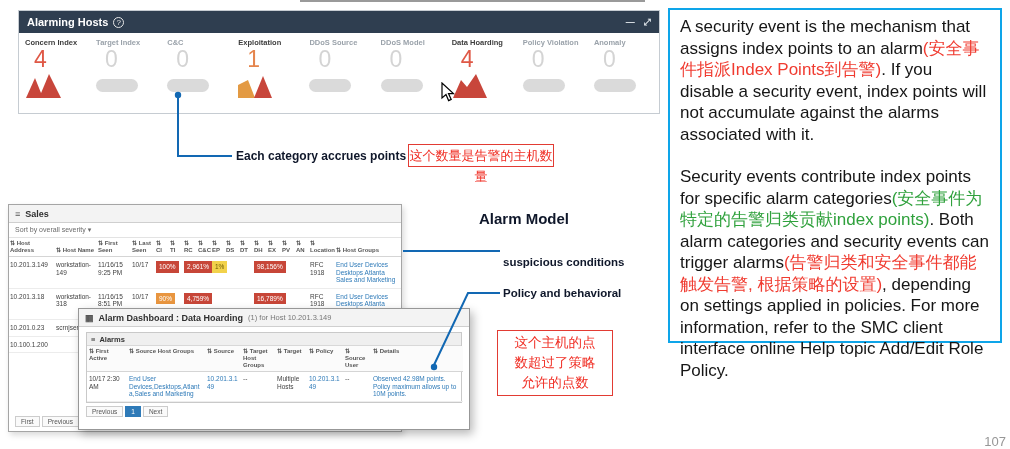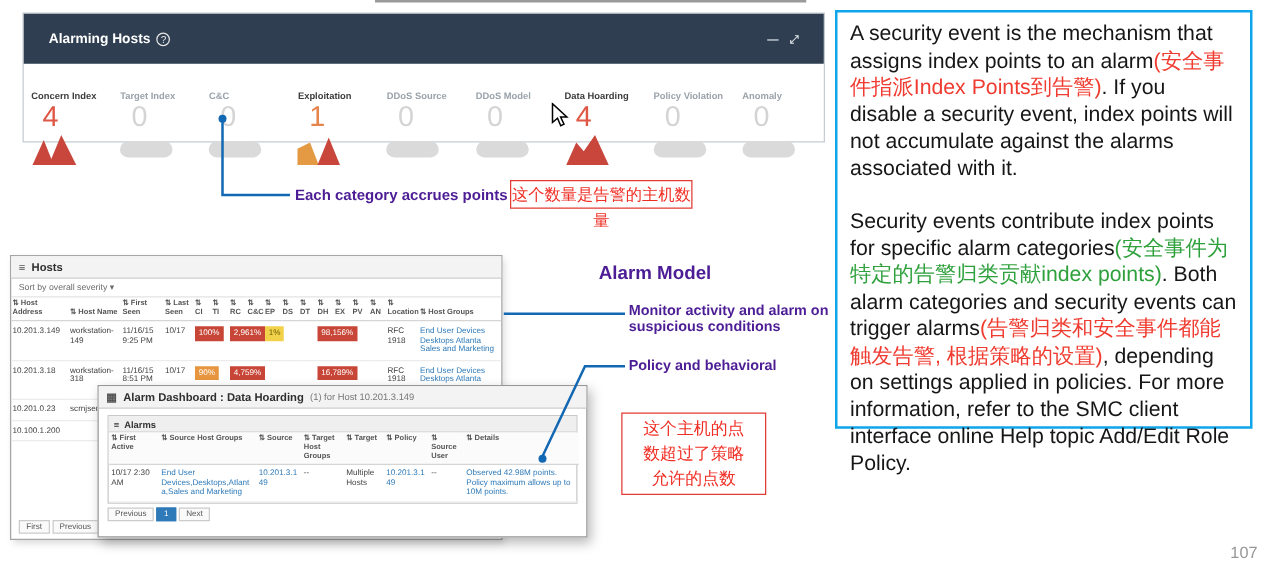--- a/index.html
+++ b/index.html
@@ -1,25 +1,25 @@
 <!DOCTYPE html>
 <html><head>
 <meta charset="utf-8">
 <style>
 html,body{margin:0;padding:0;}
 body{width:1010px;height:449px;position:relative;background:#fff;font-family:"Liberation Sans",sans-serif;overflow:hidden;}
 *{box-sizing:border-box;}
 
 
 .ah-panel{position:absolute;left:18px;top:10px;width:642px;height:104px;border:1px solid #c6ccd2;background:#fff;z-index:2;}
-.ah-header{height:40px;background:#2f3e50;color:#fff;display:flex;align-items:center;padding:0 20px;font-size:11px;font-weight:bold;}
+.ah-header{height:22px;background:#2f3e50;color:#fff;display:flex;align-items:center;padding:0 8px;font-size:11px;font-weight:bold;}
 .ah-help{width:11px;height:11px;border:1px solid #e8e8e8;border-radius:50%;font-size:8px;line-height:10px;text-align:center;margin-left:5px;font-weight:normal;color:#e8e8e8;}
 .ah-tools{margin-left:auto;display:flex;gap:9px;font-size:9px;color:#dfe5ea;}
 .ah-body{display:flex;height:80px;}
-.ah-col{flex:1;padding-top:21px;}
+.ah-col{flex:1;padding-top:5px;}
 .ah-label{font-size:7.5px;font-weight:bold;color:#3c3c3c;padding-left:6px;white-space:nowrap;}
 .ah-col.ok .ah-label{color:#9aa2aa;}
 .ah-value{font-size:23px;line-height:25px;padding-left:15px;color:#df5846;}
 .ah-col.ok .ah-value{color:#d4d4d4;}
 .ah-col.warn .ah-value{color:#e5854d;}
 .ah-chart{padding-left:5px;height:26px;}
 
 
 .win-titlebar{height:18px;background:#f3f3f3;border-bottom:1px solid #cfcfcf;display:flex;align-items:center;gap:5px;padding:0 6px;font-size:9px;font-weight:bold;color:#2f2f2f;}
 .win-titlebar .suffix{font-weight:normal;font-size:7.5px;color:#777;}
@@ -42,21 +42,21 @@
 
 .alarm-win{position:absolute;left:78px;top:308px;width:392px;height:122px;background:#fff;border:1px solid #979797;box-shadow:3px 4px 9px rgba(0,0,0,.28);z-index:3;}
 .alarm-inner{margin:5px 7px 3px 7px;border:1px solid #c9c9c9;}
 .alarms-bar{height:13px;background:#efefef;border-bottom:1px solid #d8d8d8;font-size:7.5px;font-weight:bold;color:#333;display:flex;align-items:center;gap:4px;padding:0 4px;}
 table.tiny2{border-collapse:collapse;table-layout:fixed;width:100%;font-size:6.5px;color:#3f3f3f;}
 table.tiny2 th{font-size:6px;font-weight:bold;color:#555;border-bottom:1px solid #d5d5d5;padding:2px 2px;text-align:left;vertical-align:top;line-height:7px;background:#fbfbfb;}
 table.tiny2 td{padding:3px 2px;vertical-align:top;line-height:7.5px;word-break:break-word;border-bottom:1px solid #eee;}
 .a-pager{display:flex;gap:2px;margin:3px 7px;font-size:6.5px;color:#555;align-items:center;}
 
 
-.blue-callout{position:absolute;color:#4c1d95;font-weight:bold;z-index:6;}
+.blue-callout{position:absolute;color:#0f172a;font-weight:bold;z-index:6;}
 .accrues{left:236px;top:149px;font-size:12px;}
 .alarm-model{left:479px;top:210px;font-size:15px;}
 .monitor{left:503px;top:243px;font-size:11.5px;line-height:13px;}
 .policyb{left:503px;top:287px;font-size:11.5px;}
 .zh-box{position:absolute;border:1px solid #e23b33;color:#f02e24;background:#fff;text-align:center;z-index:6;}
 .zh1{left:408px;top:144px;width:146px;height:23px;font-size:13px;line-height:21px;}
 .zh2{left:497px;top:330px;width:116px;font-size:13.5px;line-height:20px;padding:2px 4px;}
 
 
 .info-panel{position:absolute;left:668px;top:8px;width:334px;height:335px;border:2px solid #0ea5e9;background:#fff;padding:6px 10px;font-size:17px;line-height:21.5px;color:#161616;}
@@ -150,21 +150,21 @@
         <div class="ah-chart"><svg width="46" height="26">
             <rect x="1" y="7" width="42" height="13" rx="6.5" fill="#dadada"></rect>
           </svg></div>
       </div>
     </div>
 </section>
 
 <section class="hosts-win">
   <header class="win-titlebar">
     <span class="w-icon">≡</span>
-    <span>Hosts</span>
+    <span>Sales</span>
   </header>
   <div class="hosts-sort">
     <span><span>Sort by overall severity</span> <span>▾</span></span>
   </div>
   <table class="tiny">
       <colgroup>
         <col style="width: 46px;">
         <col style="width: 42px;">
         <col style="width: 34px;">
         <col style="width: 24px;">
@@ -351,21 +351,21 @@
   <circle cx="434" cy="367" r="3.2" fill="#1268b3"></circle>
 </svg>
 
 <svg class="cursor-icon" width="16" height="20" viewBox="0 0 16 20">
   <path d="M2,1 L2,16 L6,12.6 L8.6,18.6 L11.2,17.4 L8.5,11.6 L13.5,11.6 Z" fill="#fff" stroke="#000" stroke-width="1.2"></path>
 </svg>
 
 <div class="blue-callout accrues">Each category accrues points</div>
 <div class="zh-box zh1">这个数量是告警的主机数量</div>
 <div class="blue-callout alarm-model">Alarm Model</div>
-<div class="blue-callout monitor"><span>Monitor activity and alarm on</span><br><span>suspicious conditions</span></div>
+<div class="blue-callout monitor"><br><span>suspicious conditions</span></div>
 <div class="blue-callout policyb">Policy and behavioral</div>
 <div class="zh-box zh2"><span>这个主机的点</span><br><span>数超过了策略</span><br><span>允许的点数</span></div>
 
 <aside class="info-panel">
   <p><span>A security event is the mechanism that assigns index points to an alarm</span><span class="seg-red">(安全事件指派Index Points到告警)</span><span>. If you disable a security event, index points will not accumulate against the alarms associated with it.</span></p>
   <p><span>Security events contribute index points for specific alarm categories</span><span class="seg-green">(安全事件为特定的告警归类贡献index points)</span><span>. Both alarm categories and security events can trigger alarms</span><span class="seg-red">(告警归类和安全事件都能触发告警, 根据策略的设置)</span><span>, depending on settings applied in policies. For more information, refer to the SMC client interface online Help topic Add/Edit Role Policy.</span></p>
 </aside>
 
 <div class="page-num">107</div>
 

